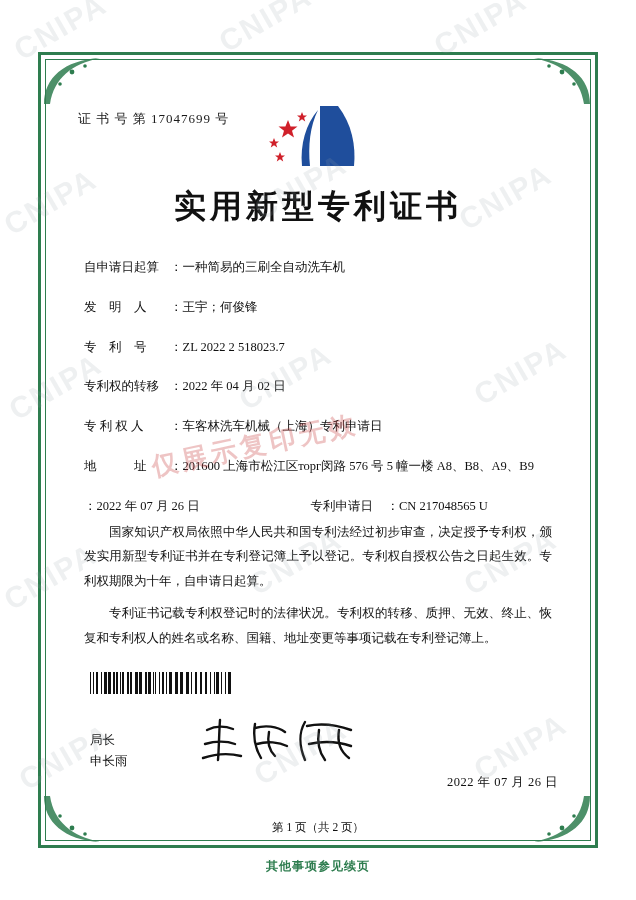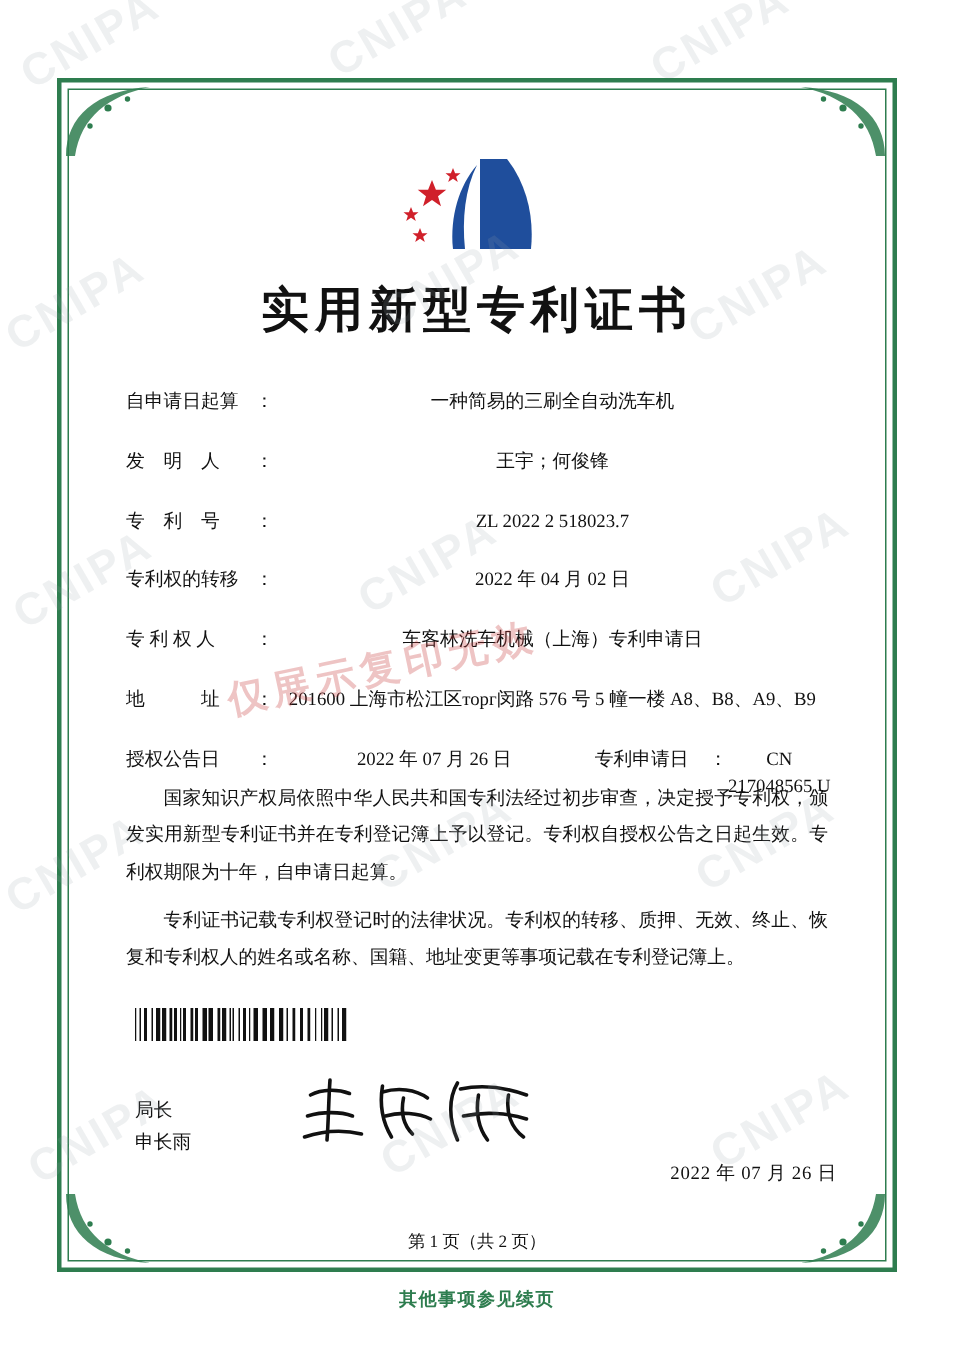--- a/index.html
+++ b/index.html
@@ -139,21 +139,20 @@
     flex: 0 0 86px;
     letter-spacing: 0px;
     white-space: nowrap;
   }
   .row .colon {
     flex: 0 0 10px;
     text-align: center;
   }
   .row .val {
     flex: 1 1 auto;
-    text-align: center;
   }
   .row.two .val-left {
     flex: 0 0 214px;
   }
   .row.two .lbl2 {
     flex: 0 0 76px;
     white-space: nowrap;
   }
 
   
@@ -302,20 +301,21 @@
   <div class="corner c-br">
     <svg viewBox="0 0 62 50" width="62" height="50">
       <path d="M2 48 C2 22 22 4 58 2 C30 8 12 22 8 48 Z" fill="#2e7d4f" opacity="0.85"></path>
       <path d="M10 46 C14 28 28 14 50 9 C30 18 18 30 14 46 Z" fill="#ffffff"></path>
       <circle cx="30" cy="16" r="2.4" fill="#2e7d4f"></circle>
       <circle cx="43" cy="10" r="1.8" fill="#2e7d4f"></circle>
       <circle cx="18" cy="28" r="1.8" fill="#2e7d4f"></circle>
     </svg>
   </div>
 
+  <div class="cert-no">证 书 号 第 17047699 号</div>
 
   <div class="qr">
     <div class="qrgrid" id="qrgrid"><i style="grid-area: 1 / 1;"></i><i style="grid-area: 1 / 2;"></i><i style="grid-area: 1 / 3;"></i><i style="grid-area: 1 / 4;"></i><i style="grid-area: 1 / 5;"></i><i style="grid-area: 1 / 6;"></i><i style="grid-area: 1 / 7;"></i><i style="grid-area: 1 / 8;"></i><i style="grid-area: 1 / 10;"></i><i style="grid-area: 1 / 11;"></i><i style="grid-area: 1 / 13;"></i><i style="grid-area: 1 / 14;"></i><i style="grid-area: 1 / 15;"></i><i style="grid-area: 1 / 16;"></i><i style="grid-area: 1 / 17;"></i><i style="grid-area: 1 / 18;"></i><i style="grid-area: 1 / 19;"></i><i style="grid-area: 1 / 20;"></i><i style="grid-area: 1 / 21;"></i><i style="grid-area: 2 / 1;"></i><i style="grid-area: 2 / 7;"></i><i style="grid-area: 2 / 13;"></i><i style="grid-area: 2 / 14;"></i><i style="grid-area: 2 / 15;"></i><i style="grid-area: 2 / 16;"></i><i style="grid-area: 2 / 17;"></i><i style="grid-area: 2 / 18;"></i><i style="grid-area: 2 / 19;"></i><i style="grid-area: 2 / 20;"></i><i style="grid-area: 2 / 21;"></i><i style="grid-area: 3 / 1;"></i><i style="grid-area: 3 / 3;"></i><i style="grid-area: 3 / 4;"></i><i style="grid-area: 3 / 5;"></i><i style="grid-area: 3 / 7;"></i><i style="grid-area: 3 / 8;"></i><i style="grid-area: 3 / 9;"></i><i style="grid-area: 3 / 10;"></i><i style="grid-area: 3 / 11;"></i><i style="grid-area: 3 / 12;"></i><i style="grid-area: 3 / 13;"></i><i style="grid-area: 3 / 14;"></i><i style="grid-area: 3 / 15;"></i><i style="grid-area: 3 / 16;"></i><i style="grid-area: 3 / 17;"></i><i style="grid-area: 3 / 18;"></i><i style="grid-area: 3 / 19;"></i><i style="grid-area: 3 / 20;"></i><i style="grid-area: 3 / 21;"></i><i style="grid-area: 4 / 1;"></i><i style="grid-area: 4 / 3;"></i><i style="grid-area: 4 / 4;"></i><i style="grid-area: 4 / 5;"></i><i style="grid-area: 4 / 7;"></i><i style="grid-area: 4 / 9;"></i><i style="grid-area: 4 / 10;"></i><i style="grid-area: 4 / 15;"></i><i style="grid-area: 4 / 16;"></i><i style="grid-area: 4 / 17;"></i><i style="grid-area: 4 / 18;"></i><i style="grid-area: 4 / 19;"></i><i style="grid-area: 4 / 20;"></i><i style="grid-area: 4 / 21;"></i><i style="grid-area: 5 / 1;"></i><i style="grid-area: 5 / 3;"></i><i style="grid-area: 5 / 4;"></i><i style="grid-area: 5 / 5;"></i><i style="grid-area: 5 / 7;"></i><i style="grid-area: 5 / 8;"></i><i style="grid-area: 5 / 9;"></i><i style="grid-area: 5 / 10;"></i><i style="grid-area: 5 / 12;"></i><i style="grid-area: 5 / 13;"></i><i style="grid-area: 5 / 14;"></i><i style="grid-area: 5 / 15;"></i><i style="grid-area: 5 / 16;"></i><i style="grid-area: 5 / 17;"></i><i style="grid-area: 5 / 18;"></i><i style="grid-area: 5 / 19;"></i><i style="grid-area: 5 / 20;"></i><i style="grid-area: 5 / 21;"></i><i style="grid-area: 6 / 1;"></i><i style="grid-area: 6 / 7;"></i><i style="grid-area: 6 / 8;"></i><i style="grid-area: 6 / 10;"></i><i style="grid-area: 6 / 11;"></i><i style="grid-area: 6 / 15;"></i><i style="grid-area: 6 / 16;"></i><i style="grid-area: 6 / 17;"></i><i style="grid-area: 6 / 18;"></i><i style="grid-area: 6 / 19;"></i><i style="grid-area: 6 / 20;"></i><i style="grid-area: 6 / 21;"></i><i style="grid-area: 7 / 1;"></i><i style="grid-area: 7 / 2;"></i><i style="grid-area: 7 / 3;"></i><i style="grid-area: 7 / 4;"></i><i style="grid-area: 7 / 5;"></i><i style="grid-area: 7 / 6;"></i><i style="grid-area: 7 / 7;"></i><i style="grid-area: 7 / 9;"></i><i style="grid-area: 7 / 10;"></i><i style="grid-area: 7 / 13;"></i><i style="grid-area: 7 / 15;"></i><i style="grid-area: 7 / 16;"></i><i style="grid-area: 7 / 17;"></i><i style="grid-area: 7 / 18;"></i><i style="grid-area: 7 / 19;"></i><i style="grid-area: 7 / 20;"></i><i style="grid-area: 7 / 21;"></i><i style="grid-area: 8 / 2;"></i><i style="grid-area: 8 / 3;"></i><i style="grid-area: 8 / 4;"></i><i style="grid-area: 8 / 5;"></i><i style="grid-area: 8 / 8;"></i><i style="grid-area: 8 / 9;"></i><i style="grid-area: 8 / 10;"></i><i style="grid-area: 8 / 11;"></i><i style="grid-area: 8 / 14;"></i><i style="grid-area: 8 / 16;"></i><i style="grid-area: 8 / 17;"></i><i style="grid-area: 9 / 1;"></i><i style="grid-area: 9 / 3;"></i><i style="grid-area: 9 / 5;"></i><i style="grid-area: 9 / 9;"></i><i style="grid-area: 9 / 14;"></i><i style="grid-area: 9 / 15;"></i><i style="grid-area: 9 / 16;"></i><i style="grid-area: 9 / 18;"></i><i style="grid-area: 9 / 20;"></i><i style="grid-area: 9 / 21;"></i><i style="grid-area: 10 / 2;"></i><i style="grid-area: 10 / 3;"></i><i style="grid-area: 10 / 10;"></i><i style="grid-area: 10 / 11;"></i><i style="grid-area: 10 / 13;"></i><i style="grid-area: 10 / 14;"></i><i style="grid-area: 10 / 15;"></i><i style="grid-area: 10 / 18;"></i><i style="grid-area: 10 / 20;"></i><i style="grid-area: 10 / 21;"></i><i style="grid-area: 11 / 1;"></i><i style="grid-area: 11 / 2;"></i><i style="grid-area: 11 / 7;"></i><i style="grid-area: 11 / 9;"></i><i style="grid-area: 11 / 10;"></i><i style="grid-area: 11 / 12;"></i><i style="grid-area: 11 / 14;"></i><i style="grid-area: 11 / 15;"></i><i style="grid-area: 11 / 16;"></i><i style="grid-area: 11 / 21;"></i><i style="grid-area: 12 / 1;"></i><i style="grid-area: 12 / 2;"></i><i style="grid-area: 12 / 5;"></i><i style="grid-area: 12 / 7;"></i><i style="grid-area: 12 / 8;"></i><i style="grid-area: 12 / 14;"></i><i style="grid-area: 12 / 15;"></i><i style="grid-area: 12 / 17;"></i><i style="grid-area: 12 / 18;"></i><i style="grid-area: 12 / 19;"></i><i style="grid-area: 12 / 21;"></i><i style="grid-area: 13 / 1;"></i><i style="grid-area: 13 / 2;"></i><i style="grid-area: 13 / 6;"></i><i style="grid-area: 13 / 9;"></i><i style="grid-area: 13 / 12;"></i><i style="grid-area: 13 / 13;"></i><i style="grid-area: 13 / 14;"></i><i style="grid-area: 13 / 17;"></i><i style="grid-area: 13 / 19;"></i><i style="grid-area: 13 / 20;"></i><i style="grid-area: 13 / 21;"></i><i style="grid-area: 14 / 1;"></i><i style="grid-area: 14 / 8;"></i><i style="grid-area: 14 / 10;"></i><i style="grid-area: 14 / 12;"></i><i style="grid-area: 14 / 13;"></i><i style="grid-area: 14 / 14;"></i><i style="grid-area: 14 / 15;"></i><i style="grid-area: 14 / 19;"></i><i style="grid-area: 14 / 20;"></i><i style="grid-area: 14 / 21;"></i><i style="grid-area: 15 / 1;"></i><i style="grid-area: 15 / 2;"></i><i style="grid-area: 15 / 3;"></i><i style="grid-area: 15 / 4;"></i><i style="grid-area: 15 / 5;"></i><i style="grid-area: 15 / 6;"></i><i style="grid-area: 15 / 7;"></i><i style="grid-area: 15 / 11;"></i><i style="grid-area: 15 / 12;"></i><i style="grid-area: 15 / 14;"></i><i style="grid-area: 15 / 17;"></i><i style="grid-area: 15 / 19;"></i><i style="grid-area: 16 / 1;"></i><i style="grid-area: 16 / 2;"></i><i style="grid-area: 16 / 3;"></i><i style="grid-area: 16 / 4;"></i><i style="grid-area: 16 / 5;"></i><i style="grid-area: 16 / 6;"></i><i style="grid-area: 16 / 7;"></i><i style="grid-area: 16 / 8;"></i><i style="grid-area: 16 / 9;"></i><i style="grid-area: 16 / 10;"></i><i style="grid-area: 16 / 12;"></i><i style="grid-area: 16 / 13;"></i><i style="grid-area: 16 / 15;"></i><i style="grid-area: 16 / 17;"></i><i style="grid-area: 16 / 19;"></i><i style="grid-area: 16 / 21;"></i><i style="grid-area: 17 / 1;"></i><i style="grid-area: 17 / 2;"></i><i style="grid-area: 17 / 3;"></i><i style="grid-area: 17 / 4;"></i><i style="grid-area: 17 / 5;"></i><i style="grid-area: 17 / 6;"></i><i style="grid-area: 17 / 7;"></i><i style="grid-area: 17 / 8;"></i><i style="grid-area: 17 / 11;"></i><i style="grid-area: 17 / 13;"></i><i style="grid-area: 17 / 15;"></i><i style="grid-area: 17 / 16;"></i><i style="grid-area: 17 / 17;"></i><i style="grid-area: 17 / 18;"></i><i style="grid-area: 17 / 21;"></i><i style="grid-area: 18 / 1;"></i><i style="grid-area: 18 / 2;"></i><i style="grid-area: 18 / 3;"></i><i style="grid-area: 18 / 4;"></i><i style="grid-area: 18 / 5;"></i><i style="grid-area: 18 / 6;"></i><i style="grid-area: 18 / 7;"></i><i style="grid-area: 18 / 8;"></i><i style="grid-area: 18 / 10;"></i><i style="grid-area: 18 / 11;"></i><i style="grid-area: 18 / 12;"></i><i style="grid-area: 18 / 13;"></i><i style="grid-area: 18 / 17;"></i><i style="grid-area: 18 / 18;"></i><i style="grid-area: 18 / 19;"></i><i style="grid-area: 18 / 21;"></i><i style="grid-area: 19 / 1;"></i><i style="grid-area: 19 / 2;"></i><i style="grid-area: 19 / 3;"></i><i style="grid-area: 19 / 4;"></i><i style="grid-area: 19 / 5;"></i><i style="grid-area: 19 / 6;"></i><i style="grid-area: 19 / 7;"></i><i style="grid-area: 19 / 10;"></i><i style="grid-area: 19 / 11;"></i><i style="grid-area: 19 / 12;"></i><i style="grid-area: 19 / 13;"></i><i style="grid-area: 19 / 15;"></i><i style="grid-area: 19 / 20;"></i><i style="grid-area: 20 / 1;"></i><i style="grid-area: 20 / 2;"></i><i style="grid-area: 20 / 3;"></i><i style="grid-area: 20 / 4;"></i><i style="grid-area: 20 / 5;"></i><i style="grid-area: 20 / 6;"></i><i style="grid-area: 20 / 7;"></i><i style="grid-area: 20 / 8;"></i><i style="grid-area: 20 / 12;"></i><i style="grid-area: 20 / 13;"></i><i style="grid-area: 20 / 15;"></i><i style="grid-area: 20 / 16;"></i><i style="grid-area: 20 / 18;"></i><i style="grid-area: 20 / 21;"></i><i style="grid-area: 21 / 1;"></i><i style="grid-area: 21 / 2;"></i><i style="grid-area: 21 / 3;"></i><i style="grid-area: 21 / 4;"></i><i style="grid-area: 21 / 5;"></i><i style="grid-area: 21 / 6;"></i><i style="grid-area: 21 / 7;"></i><i style="grid-area: 21 / 9;"></i><i style="grid-area: 21 / 12;"></i><i style="grid-area: 21 / 17;"></i><i style="grid-area: 21 / 18;"></i><i style="grid-area: 21 / 19;"></i><i style="grid-area: 21 / 20;"></i></div>
   </div>
 
   <div class="logo">
     <svg viewBox="0 0 120 76" width="120" height="76">
 
       <path d="M62 6 L80 6 C94 24 98 46 96 66 L62 66 Z" fill="#1f4e9c"></path>
       <path d="M60 10 C52 26 50 46 52 66 L44 66 C42 44 48 24 60 10 Z" fill="#1f4e9c"></path>
@@ -356,21 +356,20 @@
       <div class="lbl">专 利 权 人</div>
       <div class="colon">：</div>
       <div class="val">车客林洗车机械（上海）专利申请日</div>
     </div>
     <div class="row">
       <div class="lbl">地　　　址</div>
       <div class="colon">：</div>
       <div class="val">201600 上海市松江区торг闵路 576 号 5 幢一楼 A8、B8、A9、B9</div>
     </div>
     <div class="row two">
-      <div class="lbl">授权公告日</div>
       <div class="colon">：</div>
       <div class="val val-left">2022 年 07 月 26 日</div>
       <div class="lbl2">专利申请日</div>
       <div class="colon">：</div>
       <div class="val">CN 217048565 U</div>
     </div>
   </div>
 
   <div class="paras">
     <p>国家知识产权局依照中华人民共和国专利法经过初步审查，决定授予专利权，颁发实用新型专利证书并在专利登记簿上予以登记。专利权自授权公告之日起生效。专利权期限为十年，自申请日起算。</p>

